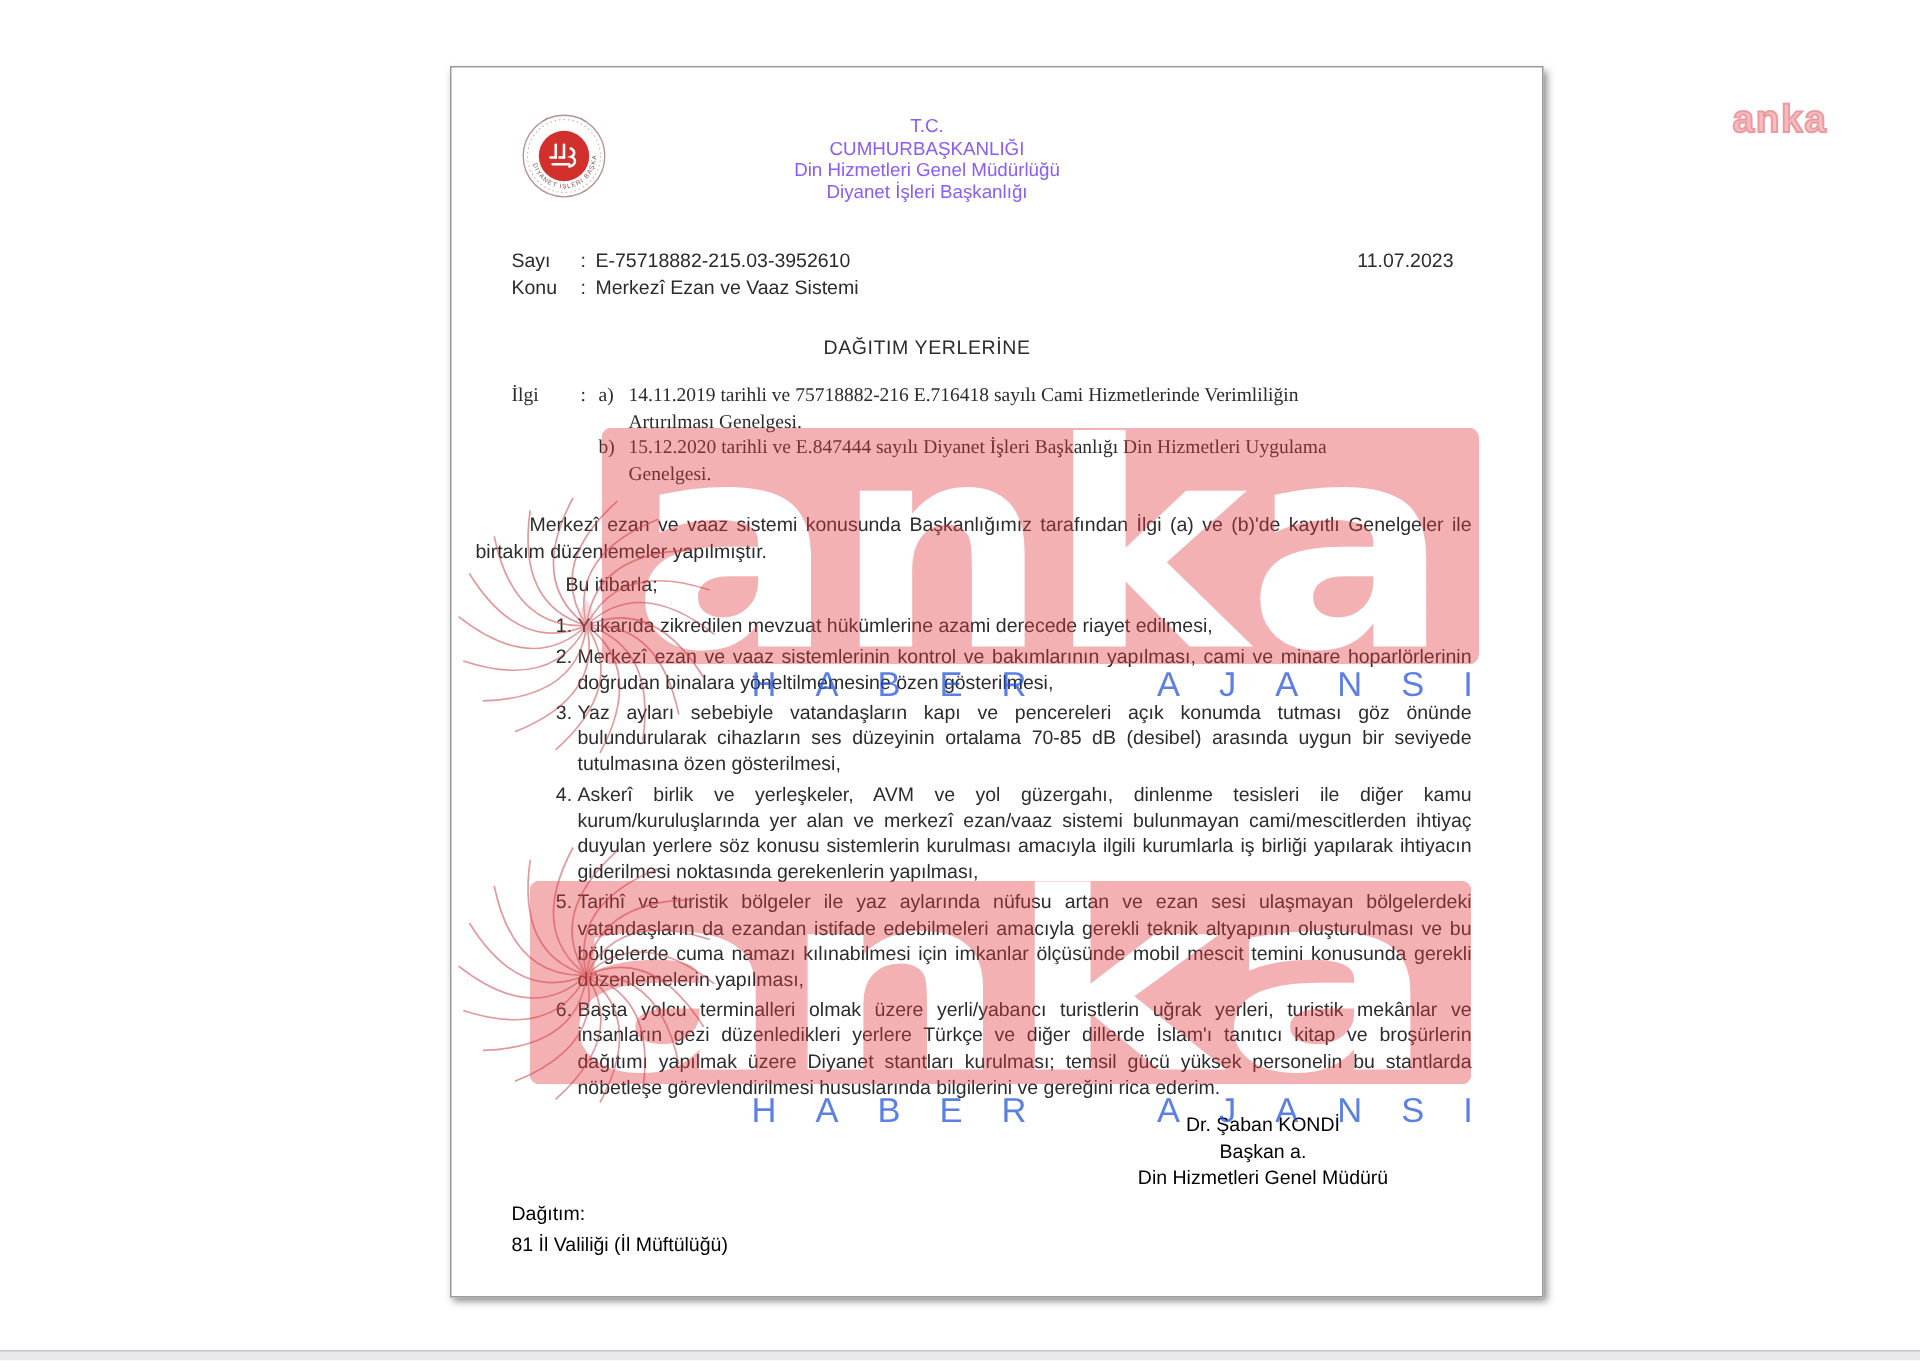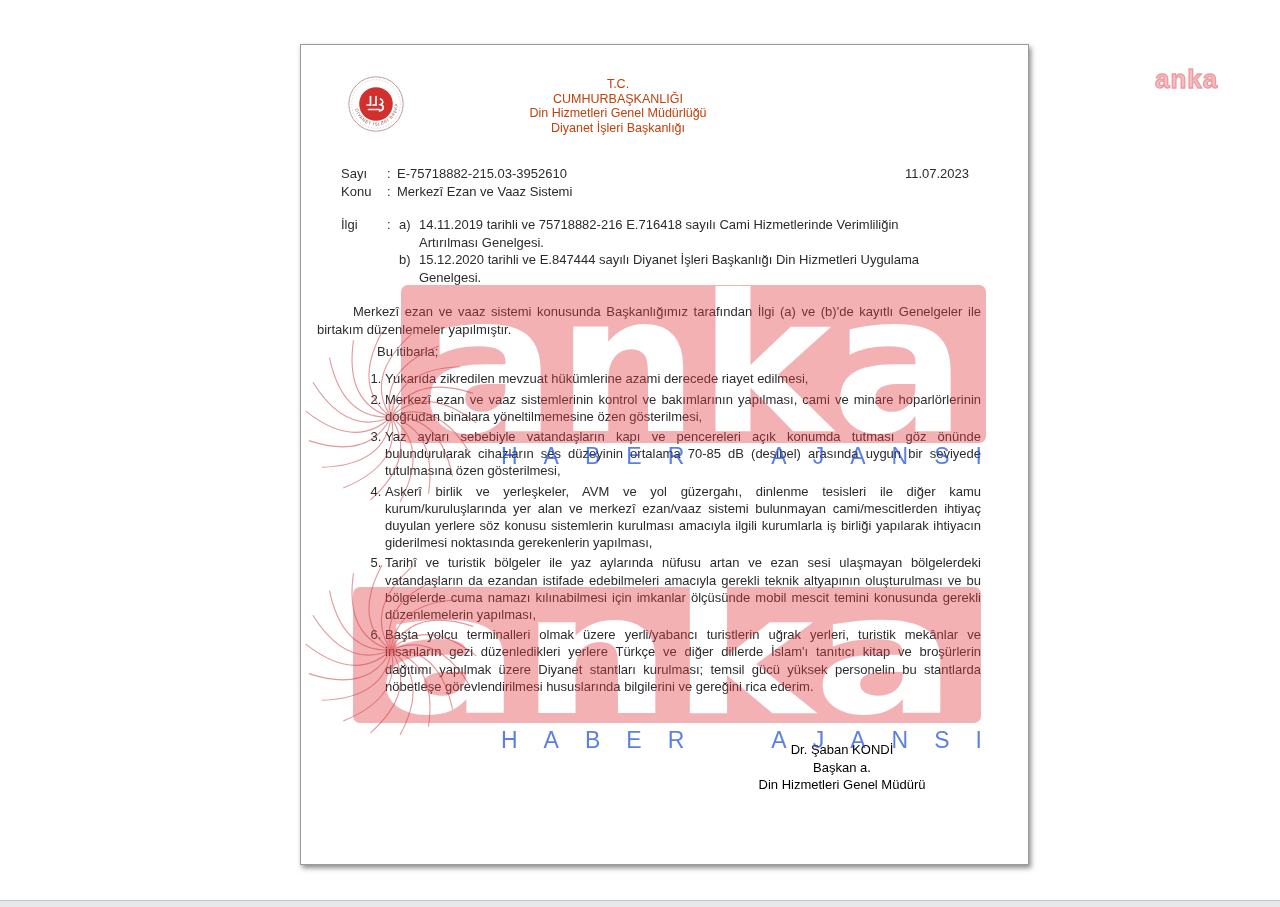--- a/index.html
+++ b/index.html
@@ -12,32 +12,32 @@
   .doc-page{
     position:absolute;left:300px;top:44px;width:727px;height:819px;
     background:#fff;border:1px solid #9a9a9a;
     box-shadow:2px 3px 5px rgba(45,45,45,0.55);
     overflow:hidden;
   }
   .doc-content{position:relative;z-index:2;padding:0 0 0 40px;width:640px;color:#2b2b2b;}
   
   .seal{position:absolute;left:46px;top:30px;width:58px;height:58px;z-index:3;}
   .letterhead{margin-top:32px;text-align:center;position:relative;left:-43px;
-    font-size:12.5px;line-height:14.5px;color:#c2410c;}
+    font-size:12.5px;line-height:14.5px;color:#8b5cf6;}
   
   .meta{margin-top:30px;display:flex;font-size:13px;line-height:17.5px;}
   .meta-col .row{display:flex;}
   .meta-label{display:inline-block;width:46px;}
   .meta-colon{display:inline-block;width:10px;}
   .meta-date{margin-left:auto;padding-right:12px;}
   
   .recipient{margin-top:25px;text-align:center;position:relative;left:-43px;
     font-size:13px;line-height:13px;letter-spacing:0.4px;}
   
-  .ilgi{margin-top:16px;display:flex;font-size:13px;line-height:17.6px;}
+  .ilgi{margin-top:16px;display:flex;font-size:13px;line-height:17.6px;font-family:Liberation Serif, serif;}
   .ilgi-label{width:46px;}
   .ilgi-colon{width:12px;}
   .ilgi-items{flex:1;}
   .ilgi-item{display:flex;}
   .ilgi-marker{width:20px;flex:none;}
   .ilgi-text{white-space:pre-line;}
   
   .para1{margin:17px 0 0 -24px;width:664px;text-indent:36px;text-align:justify;
     font-size:13px;line-height:18px;}
   .para2{margin:4px 0 0 0;text-indent:36px;font-size:13px;line-height:18px;}
@@ -108,20 +108,21 @@
         </div>
         <div class="row">
           <span class="meta-label">Konu</span>
           <span class="meta-colon">:</span>
           <span>Merkezî Ezan ve Vaaz Sistemi</span>
         </div>
       </div>
       <div class="meta-date">11.07.2023</div>
     </div>
 
+    <div class="recipient">DAĞITIM YERLERİNE</div>
 
     <div class="ilgi">
       <span class="ilgi-label">İlgi</span>
       <span class="ilgi-colon">:</span>
       <div class="ilgi-items">
         <div class="ilgi-item">
           <span class="ilgi-marker">a)</span>
           <span class="ilgi-text">14.11.2019 tarihli ve 75718882-216 E.716418 sayılı Cami Hizmetlerinde Verimliliğin
 Artırılması Genelgesi.</span>
         </div>
@@ -145,20 +146,24 @@
       <li>Başta yolcu terminalleri olmak üzere yerli/yabancı turistlerin uğrak yerleri, turistik mekânlar ve insanların gezi düzenledikleri yerlere Türkçe ve diğer dillerde İslam'ı tanıtıcı kitap ve broşürlerin dağıtımı yapılmak üzere Diyanet stantları kurulması; temsil gücü yüksek personelin bu stantlarda nöbetleşe görevlendirilmesi hususlarında bilgilerini ve gereğini rica ederim.</li>
     </ol>
   </div>
 
   <div class="signature">
     <div>Dr. Şaban KONDİ</div>
     <div>Başkan a.</div>
     <div>Din Hizmetleri Genel Müdürü</div>
   </div>
 
+  <div class="distribution">
+    <div>Dağıtım:</div>
+    <div class="dist-line">81 İl Valiliği (İl Müftülüğü)</div>
+  </div>
 
   <svg class="wm wm-swirl" style="left:-5px;top:277px" width="190" height="190" viewBox="0 0 190 190">
     <defs>
         <path id="petal" d="M95,95 Q56,66 86,10" fill="none" stroke="#c9444b" stroke-width="1.1"></path>
       </defs>
     <use href="#petal"></use>
       <use href="#petal" transform="rotate(20 95 95)"></use>
       <use href="#petal" transform="rotate(40 95 95)"></use>
     <use href="#petal" transform="rotate(60 95 95)"></use>
       <use href="#petal" transform="rotate(80 95 95)"></use>

